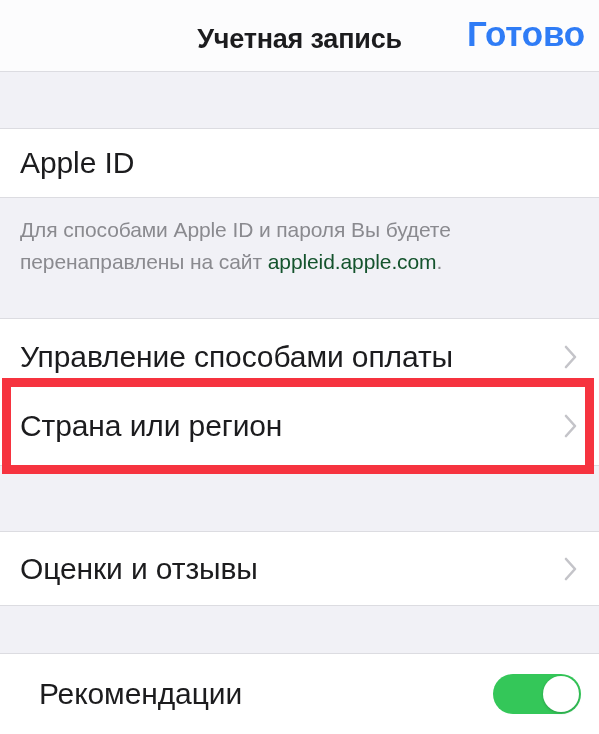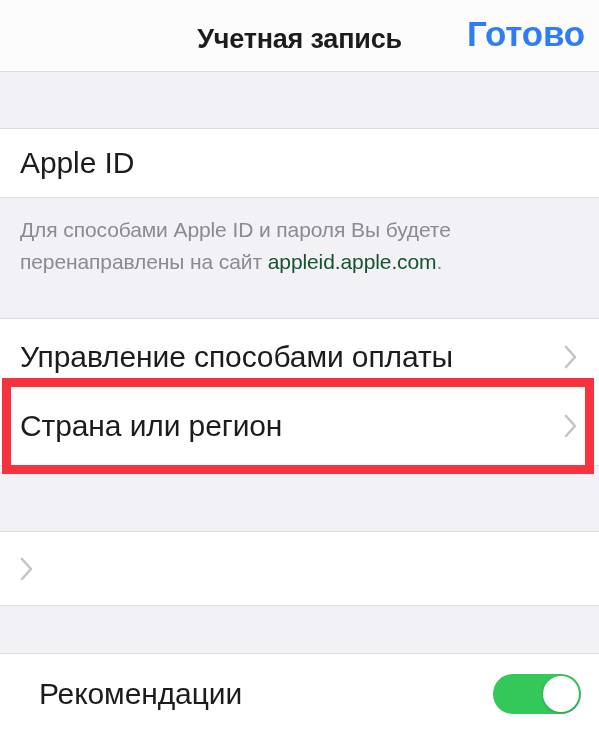--- a/index.html
+++ b/index.html
@@ -182,20 +182,21 @@
           <path d="M2 2 L11 12 L2 22" stroke="#c4c4c9" stroke-width="2.6" stroke-linecap="round" stroke-linejoin="round"></path>
         </svg>
       </span>
     </div>
   </div>
 
   <div class="highlight-box"></div>
 
   <div class="group" style="top:531px; height:75px;">
     <div class="row">
+      <span class="row-label">Оценки и отзывы</span>
       <span class="chevron">
         <svg width="14" height="24" viewBox="0 0 14 24" fill="none">
           <path d="M2 2 L11 12 L2 22" stroke="#c4c4c9" stroke-width="2.6" stroke-linecap="round" stroke-linejoin="round"></path>
         </svg>
       </span>
     </div>
   </div>
 
   <div class="group" style="top:653px; height:81px; border-bottom:none;padding-left:19px;">
     <div class="row">

